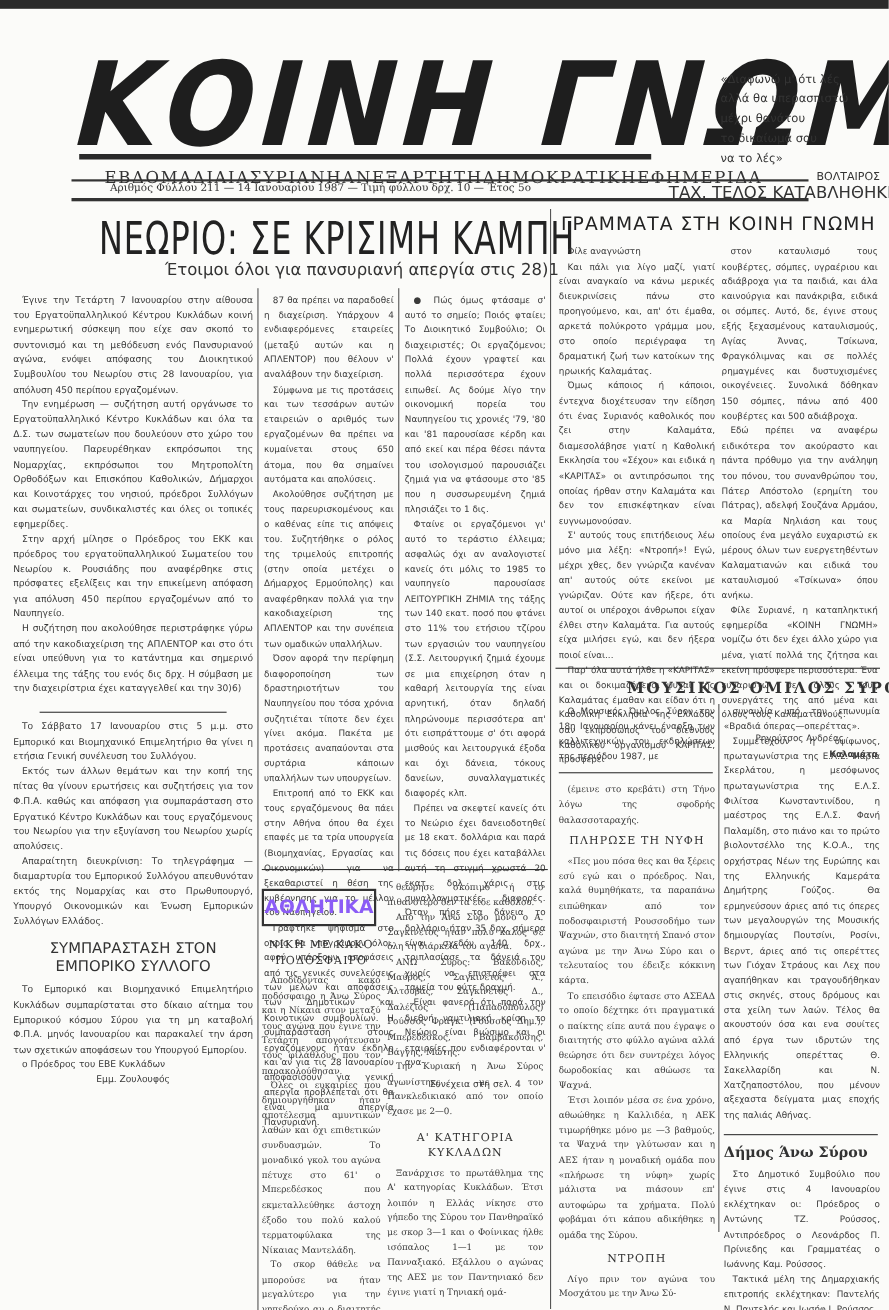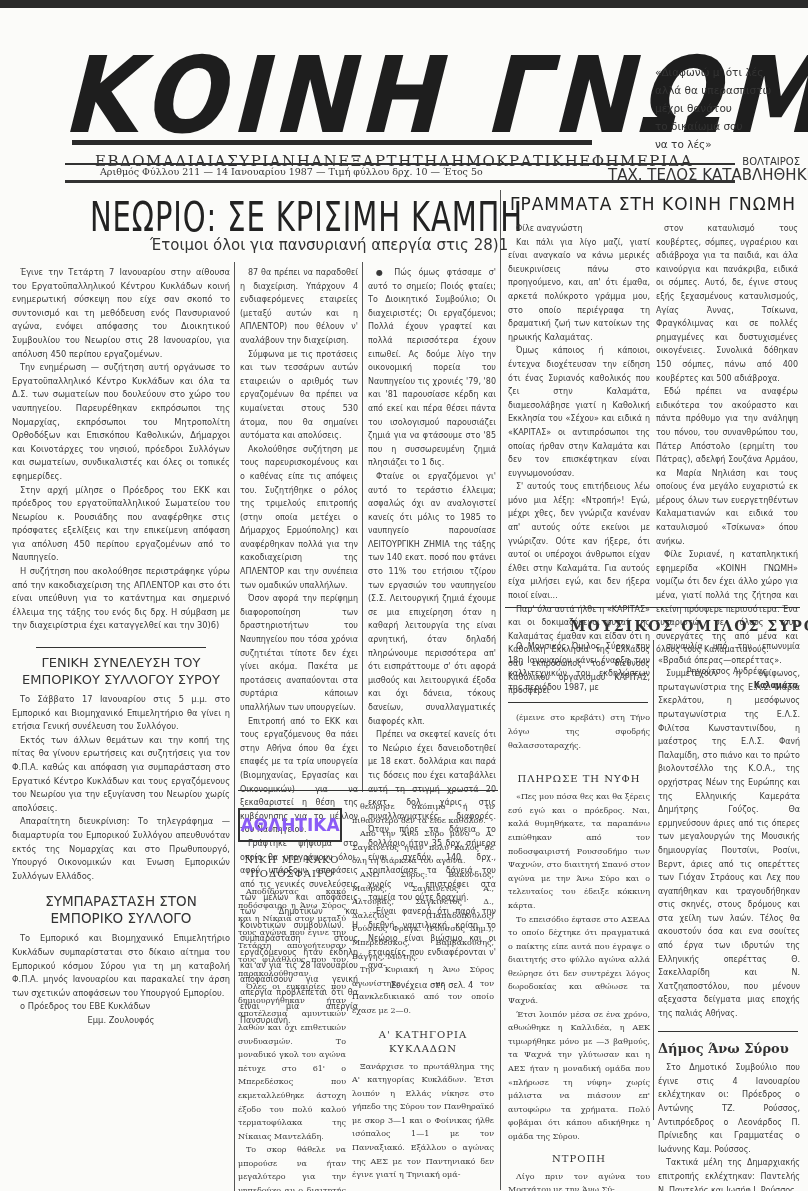--- a/index.html
+++ b/index.html
@@ -65,36 +65,35 @@
 
 <div class="headline">ΝΕΩΡΙΟ: ΣΕ ΚΡΙΣΙΜΗ ΚΑΜΠΗ</div>
 <div class="subhead">Έτοιμοι όλοι για πανσυριανή απεργία στις 28)1</div>
 
 <div class="col" style="left:12px;top:266px;width:218px;">
   <p>Έγινε την Τετάρτη 7 Ιανουαρίου στην αίθουσα του Εργατοϋπαλληλικού Κέντρου Κυκλάδων κοινή ενημερωτική σύσκεψη που είχε σαν σκοπό το συντονισμό και τη μεθόδευση ενός Πανσυριανού αγώνα, ενόψει απόφασης του Διοικητικού Συμβουλίου του Νεωρίου στις 28 Ιανουαρίου, για απόλυση 450 περίπου εργαζομένων.</p>
   <p>Την ενημέρωση — συζήτηση αυτή οργάνωσε το Εργατοϋπαλληλικό Κέντρο Κυκλάδων και όλα τα Δ.Σ. των σωματείων που δουλεύουν στο χώρο του ναυπηγείου. Παρευρέθηκαν εκπρόσωποι της Νομαρχίας, εκπρόσωποι του Μητροπολίτη Ορθοδόξων και Επισκόπου Καθολικών, Δήμαρχοι και Κοινοτάρχες του νησιού, πρόεδροι Συλλόγων και σωματείων, συνδικαλιστές και όλες οι τοπικές εφημερίδες.</p>
   <p>Στην αρχή μίλησε ο Πρόεδρος του ΕΚΚ και πρόεδρος του εργατοϋπαλληλικού Σωματείου του Νεωρίου κ. Ρουσιάδης που αναφέρθηκε στις πρόσφατες εξελίξεις και την επικείμενη απόφαση για απόλυση 450 περίπου εργαζομένων από το Ναυπηγείο.</p>
   <p>Η συζήτηση που ακολούθησε περιστράφηκε γύρω από την κακοδιαχείριση της ΑΠΛΕΝΤΟΡ και στο ότι είναι υπεύθυνη για το κατάντημα και σημερινό έλλειμα της τάξης του ενός δις δρχ. Η σύμβαση με την διαχειρίστρια έχει καταγγελθεί και την 30)6)</p>
   <div class="rule" style="position:relative;width:170px;height:1px;margin:14px auto 6px;"></div>
-  <div class="sec-head">ΓΕΝΙΚΗ ΣΥΝΕΛΕΥΣΗ ΤΟΥ ΕΜΠΟΡΙΚΟΥ ΣΥΛΛΟΓΟΥ ΣΥΡΟΥ</div>
   <p>Το Σάββατο 17 Ιανουαρίου στις 5 μ.μ. στο Εμπορικό και Βιομηχανικό Επιμελητήριο θα γίνει η ετήσια Γενική συνέλευση του Συλλόγου.</p>
   <p>Εκτός των άλλων θεμάτων και την κοπή της πίτας θα γίνουν ερωτήσεις και συζητήσεις για τον Φ.Π.Α. καθώς και απόφαση για συμπαράσταση στο Εργατικό Κέντρο Κυκλάδων και τους εργαζόμενους του Νεωρίου για την εξυγίανση του Νεωρίου χωρίς απολύσεις.</p>
   <p>Απαραίτητη διευκρίνιση: Το τηλεγράφημα — διαμαρτυρία του Εμπορικού Συλλόγου απευθυνόταν εκτός της Νομαρχίας και στο Πρωθυπουργό, Υπουργό Οικονομικών και Ένωση Εμπορικών Συλλόγων Ελλάδος.</p>
   <div class="sec-head" style="font-size:13.5px;margin-top:10px;">ΣΥΜΠΑΡΑΣΤΑΣΗ ΣΤΟΝ ΕΜΠΟΡΙΚΟ ΣΥΛΛΟΓΟ</div>
   <p>Το Εμπορικό και Βιομηχανικό Επιμελητήριο Κυκλάδων συμπαρίσταται στο δίκαιο αίτημα του Εμπορικού κόσμου Σύρου για τη μη καταβολή Φ.Π.Α. μηνός Ιανουαρίου και παρακαλεί την άρση των σχετικών αποφάσεων του Υπουργού Εμπορίου.</p>
   <p>ο Πρόεδρος του ΕΒΕ Κυκλάδων</p>
   <div style="text-align:center;">Εμμ. Ζουλουφός</div>
 </div>
 
 <div class="vline" style="left:234px;top:262px;height:930px;"></div>
 
 <div class="col" style="left:240px;top:266px;width:100px;"></div>
 <div class="col" style="left:240px;top:266px;width:118px;font-size:8px;">
   <p>87 θα πρέπει να παραδοθεί η διαχείριση. Υπάρχουν 4 ενδιαφερόμενες εταιρείες (μεταξύ αυτών και η ΑΠΛΕΝΤΟΡ) που θέλουν ν' αναλάβουν την διαχείριση.</p>
-  <p>Σύμφωνα με τις προτάσεις και των τεσσάρων αυτών εταιρειών ο αριθμός των εργαζομένων θα πρέπει να κυμαίνεται στους 530 άτομα, που θα σημαίνει αυτόματα και απολύσεις.</p>
+  <p>Σύμφωνα με τις προτάσεις και των τεσσάρων αυτών εταιρειών ο αριθμός των εργαζομένων θα πρέπει να κυμαίνεται στους 650 άτομα, που θα σημαίνει αυτόματα και απολύσεις.</p>
   <p>Ακολούθησε συζήτηση με τους παρευρισκομένους και ο καθένας είπε τις απόψεις του. Συζητήθηκε ο ρόλος της τριμελούς επιτροπής (στην οποία μετέχει ο Δήμαρχος Ερμούπολης) και αναφέρθηκαν πολλά για την κακοδιαχείριση της ΑΠΛΕΝΤΟΡ και την συνέπεια των ομαδικών υπαλλήλων.</p>
   <p>Όσον αφορά την περίφημη διαφοροποίηση των δραστηριοτήτων του Ναυπηγείου που τόσα χρόνια συζητιέται τίποτε δεν έχει γίνει ακόμα. Πακέτα με προτάσεις αναπαύονται στα συρτάρια κάποιων υπαλλήλων των υπουργείων.</p>
   <p>Επιτροπή από το ΕΚΚ και τους εργαζόμενους θα πάει στην Αθήνα όπου θα έχει επαφές με τα τρία υπουργεία (Βιομηχανίας, Εργασίας και Οικονομικών) για να ξεκαθαριστεί η θέση της κυβέρνησης για το μέλλον του Ναυπηγείου.</p>
   <p>Γράφτηκε ψήφισμα στο οποίο θα υπογράψουν όλοι, αφού υπάρξουν αποφάσεις από τις γενικές συνελεύσεις των μελών και αποφάσεις των Δημοτικών και Κοινοτικών συμβουλίων. Η συμπαράσταση στους εργαζόμενους ήταν έκδηλη και αν για τις 28 Ιανουαρίου αποφασίσουν για γενική απεργία προβλέπεται ότι θα είναι μια απεργία Πανσυριανή.</p>
 </div>
 
 <div class="vline" style="left:362px;top:262px;height:530px;"></div>
 
 <div class="col" style="left:368px;top:266px;width:128px;font-size:8px;">
   <p>● Πώς όμως φτάσαμε σ' αυτό το σημείο; Ποιός φταίει; Το Διοικητικό Συμβούλιο; Οι διαχειριστές; Οι εργαζόμενοι; Πολλά έχουν γραφτεί και πολλά περισσότερα έχουν ειπωθεί. Ας δούμε λίγο την οικονομική πορεία του Ναυπηγείου τις χρονιές '79, '80 και '81 παρουσίασε κέρδη και από εκεί και πέρα θέσει πάντα του ισολογισμού παρουσιάζει ζημιά για να φτάσουμε στο '85 που η συσσωρευμένη ζημιά πλησιάζει το 1 δις.</p>
@@ -140,21 +139,21 @@
   <div style="text-align:right;font-weight:bold;">Καλαμάτα</div>
 </div>
 
 <div class="rule" style="left:505px;top:607px;width:295px;height:1px;"></div>
 
 <div class="music-head">ΜΟΥΣΙΚΟΣ ΟΜΙΛΟΣ ΣΥΡΟΥ</div>
 <div class="col" style="left:508px;top:640px;width:142px;font-size:8px;">
   <p>Ο Μουσικός Όμιλος Σύρου την 18η Ιανουαρίου κάνει έναρξη των καλλιτεχνικών του εκδηλώσεων της περιόδου 1987, με</p>
   <div class="rule" style="position:relative;width:140px;height:1px;margin:8px 0;"></div>
   <p class="serif">(έμεινε στο κρεβάτι) στη Τήνο λόγω της σφοδρής θαλασσοταραχής.</p>
-  <div class="small-head" style="margin-top:20px;">ΠΛΗΡΩΣΕ ΤΗ ΝΥΦΗ</div>
+  <div class="small-head" style="margin-top:6px;">ΠΛΗΡΩΣΕ ΤΗ ΝΥΦΗ</div>
   <p class="serif">«Πες μου πόσα θες και θα ξέρεις εσύ εγώ και ο πρόεδρος. Ναι, καλά θυμηθήκατε, τα παραπάνω ειπώθηκαν από τον ποδοσφαιριστή Ρουσσοδήμο των Ψαχνών, στο διαιτητή Σπανό στον αγώνα με την Άνω Σύρο και ο τελευταίος του έδειξε κόκκινη κάρτα.</p>
   <p class="serif">Το επεισόδιο έφτασε στο ΑΣΕΑΔ το οποίο δέχτηκε ότι πραγματικά ο παίκτης είπε αυτά που έγραψε ο διαιτητής στο φύλλο αγώνα αλλά θεώρησε ότι δεν συντρέχει λόγος δωροδοκίας και αθώωσε τα Ψαχνά.</p>
   <p class="serif">Έτσι λοιπόν μέσα σε ένα χρόνο, αθωώθηκε η Καλλιδέα, η ΑΕΚ τιμωρήθηκε μόνο με —3 βαθμούς, τα Ψαχνά την γλύτωσαν και η ΑΕΣ ήταν η μοναδική ομάδα που «πλήρωσε τη νύφη» χωρίς μάλιστα να πιάσουν επ' αυτοφώρω τα χρήματα. Πολύ φοβάμαι ότι κάπου αδικήθηκε η ομάδα της Σύρου.</p>
   <div class="small-head" style="margin-top:8px;">ΝΤΡΟΠΗ</div>
   <p class="serif">Λίγο πριν τον αγώνα του Μοσχάτου με την Άνω Σύ-</p>
   <div class="cont">●Συνέχεια στη σελ. 4</div>
 </div>
 <div class="vline" style="left:653px;top:640px;height:480px;"></div>
 <div class="col" style="left:658px;top:640px;width:142px;font-size:8px;">
   <p>συναυλία υπό την επωνυμία «Βραδιά όπερας—οπερέττας».</p>

